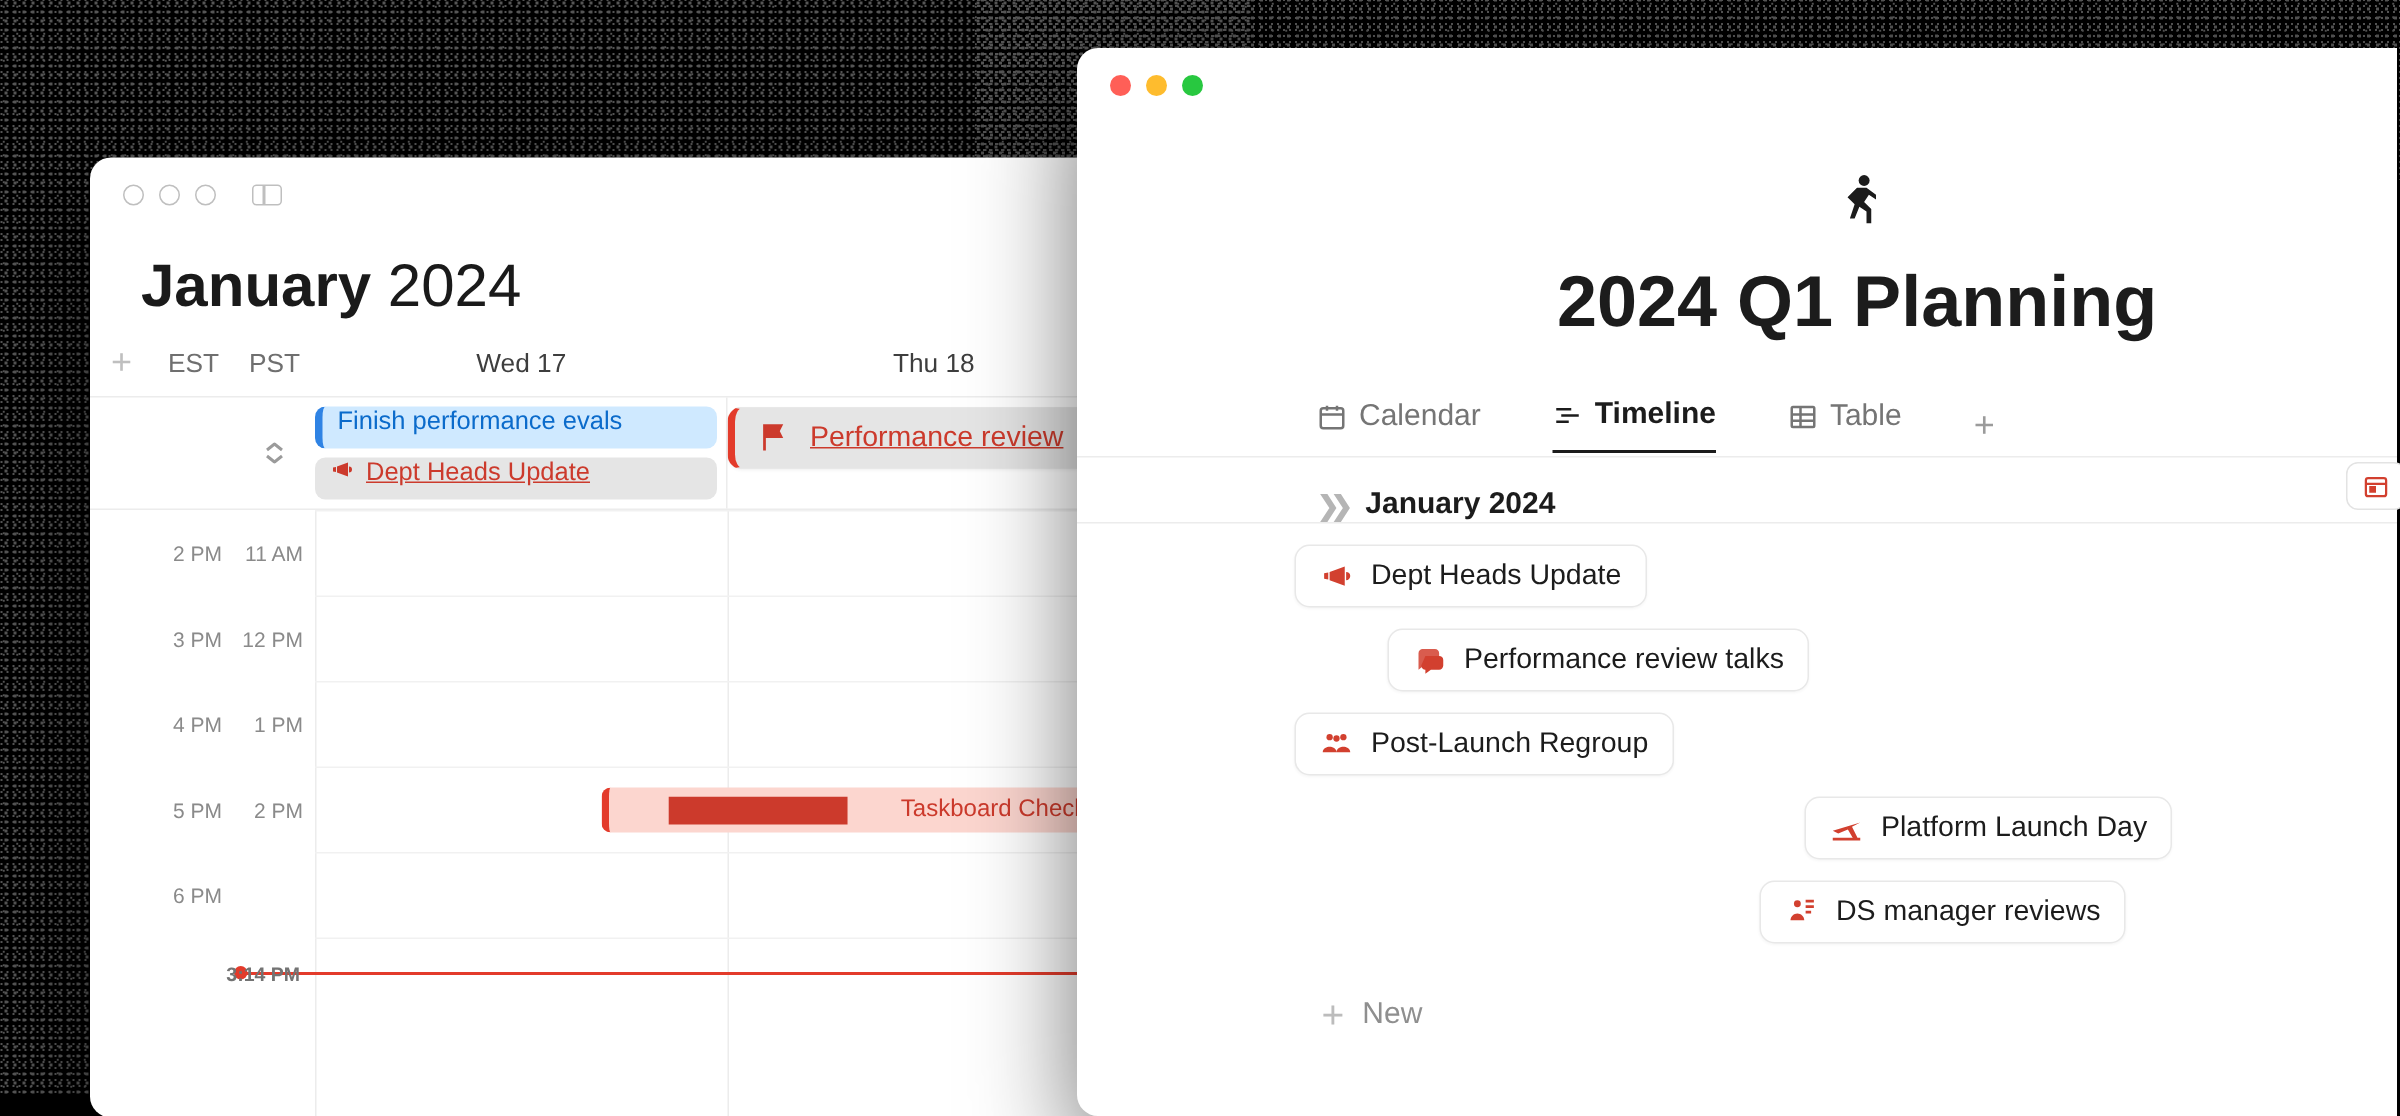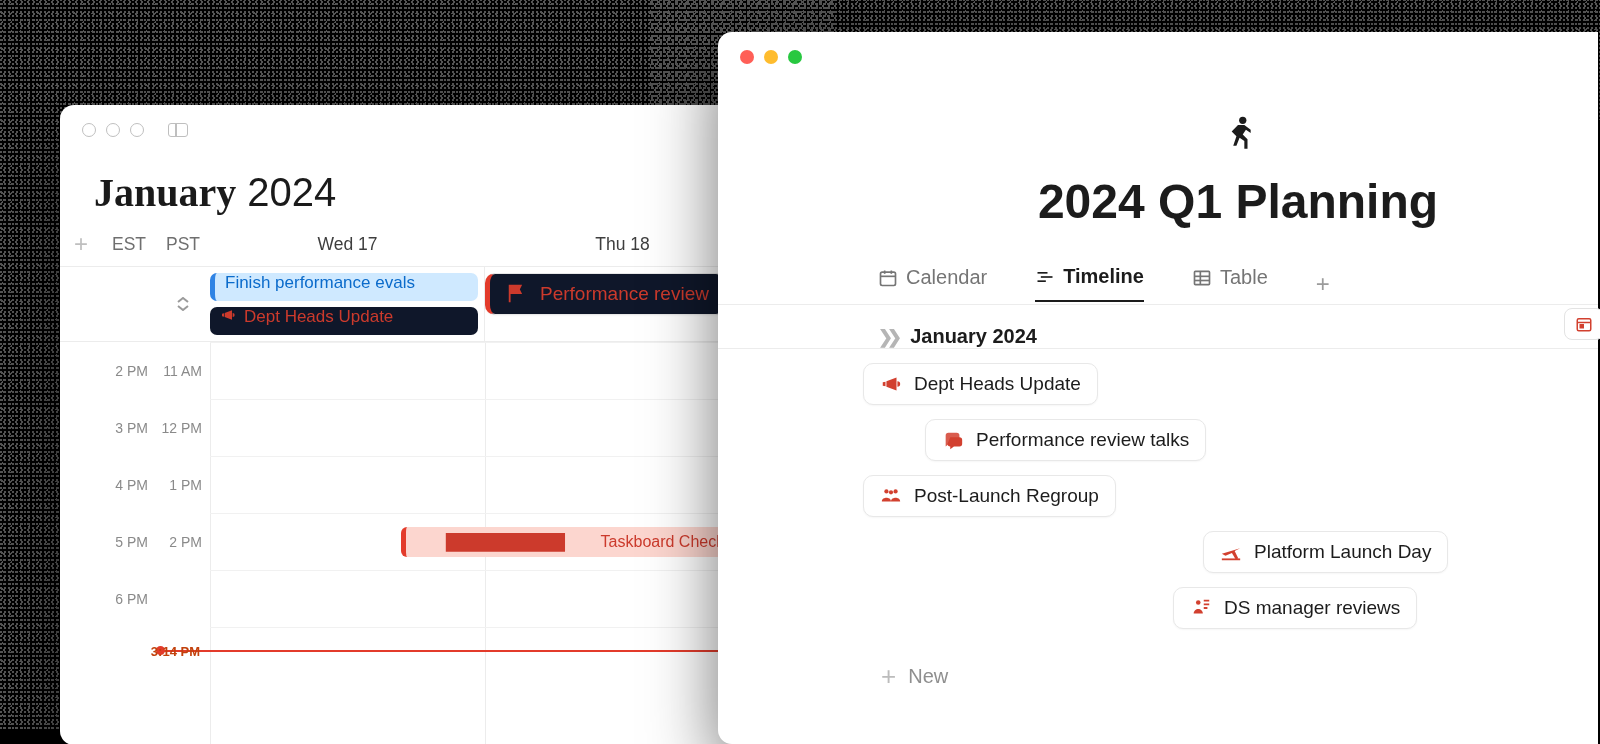--- a/index.html
+++ b/index.html
@@ -39,21 +39,21 @@
   .dot.hollow { background:transparent; border:1.5px solid #bfbfbf;}
   .sidebar-toggle {
     margin-left: 14px; width:20px; height:14px; border:1.5px solid #bfbfbf;
     border-radius:3px; position:relative; top:0px;
   }
   .sidebar-toggle::before{content:"";position:absolute;left:6px;top:0;bottom:0;width:1.5px;background:#bfbfbf;}
 
   
   #win-cal { left:60px; top:105px; width:700px; height:640px; z-index:1;}
   #win-cal .title { padding: 32px 0 0 34px; font-size:40px; font-weight:400; color:#1a1a1a;}
-  #win-cal .title b { font-weight:750;font-family:Liberation Serif, serif; }
+  #win-cal .title b { font-weight:750; }
 
   .cal-head {
     display:grid;
     grid-template-columns: 42px 54px 54px 1fr 1fr;
     align-items:center;
     padding: 14px 0 8px 0;
     font-size:17.5px; color:#6f6f6f;
     border-bottom: 1px solid #ececec;
   }
   .cal-head .plus{font-size:24px;color:#bfbfbf;text-align:center;}
@@ -69,40 +69,40 @@
   .allday .col{display:flex;flex-direction:column;gap:6px;padding:6px 6px 6px 0;}
   .allday .wedcol{border-right:1px solid #ececec;padding-right:6px;}
 
   .chip {
     display:flex;align-items:flex-start;gap:8px;
     height:28px;padding:0 10px;border-radius:7px;
     font-size:17px;font-weight:520;
     white-space:nowrap;overflow:hidden;
   }
   .chip.blue {background:#cfe9ff;color:#0b6bcb;border-left:5px solid #2f83e4;}
-  .chip.red  {background:#0f172a;color:#cc3a2c;}
+  .chip.red  {background:#e5e5e5;color:#cc3a2c;text-decoration:underline;}
   .chip.red.bar{border-left:5px solid #e33b2b;}
   .chip .ic{width:16px;height:16px;flex:0 0 16px;}
 
   .grid-body {
     display:grid;
     grid-template-columns: 42px 54px 54px 1fr 1fr;
     position:relative; height:420px;
   }
   .hourcol{display:flex;flex-direction:column;font-size:14px;color:#8a8a8a;}
   .hourcol.small{font-size:14px;}
   .hourcol span{height:57px;display:flex;align-items:center;justify-content:flex-end;padding-right:8px;}
   .daycol{border-left:1px solid #ececec;}
   .daycol:last-child{border-right:none;}
   .hr-lines{position:absolute;left:150px;right:0;top:0;bottom:0;}
   .hr-lines div{height:57px;border-top:1px solid #f1f1f1;}
 
   .nowline{position:absolute;left:102px;right:0;top:308px;height:1.5px;background:#e33b2b;}
   .nowline::before{content:"";position:absolute;left:-6px;top:-4px;width:9px;height:9px;border-radius:50%;background:#e33b2b;}
-  .nowlabel{position:absolute;right:calc(100% - 150px);top:302px;font-size:13px;font-weight:700;color:#c2410c;padding-right:10px;}
+  .nowlabel{position:absolute;right:calc(100% - 150px);top:302px;font-size:13px;font-weight:700;color:#737373;padding-right:10px;}
 
   .ev-block{
     position:absolute;display:flex;align-items:center;gap:6px;
     background:#fcd6cf;border-left:5px solid #e33b2b;border-radius:6px;
     color:#cc3a2c;font-size:16px;font-weight:520;padding:0 10px;
     white-space:nowrap;overflow:hidden;
   }
 
   
   #win-plan { left:718px; top:32px; width:880px; height:712px; z-index:2; border-top-right-radius:0; border-bottom-right-radius:0;}

